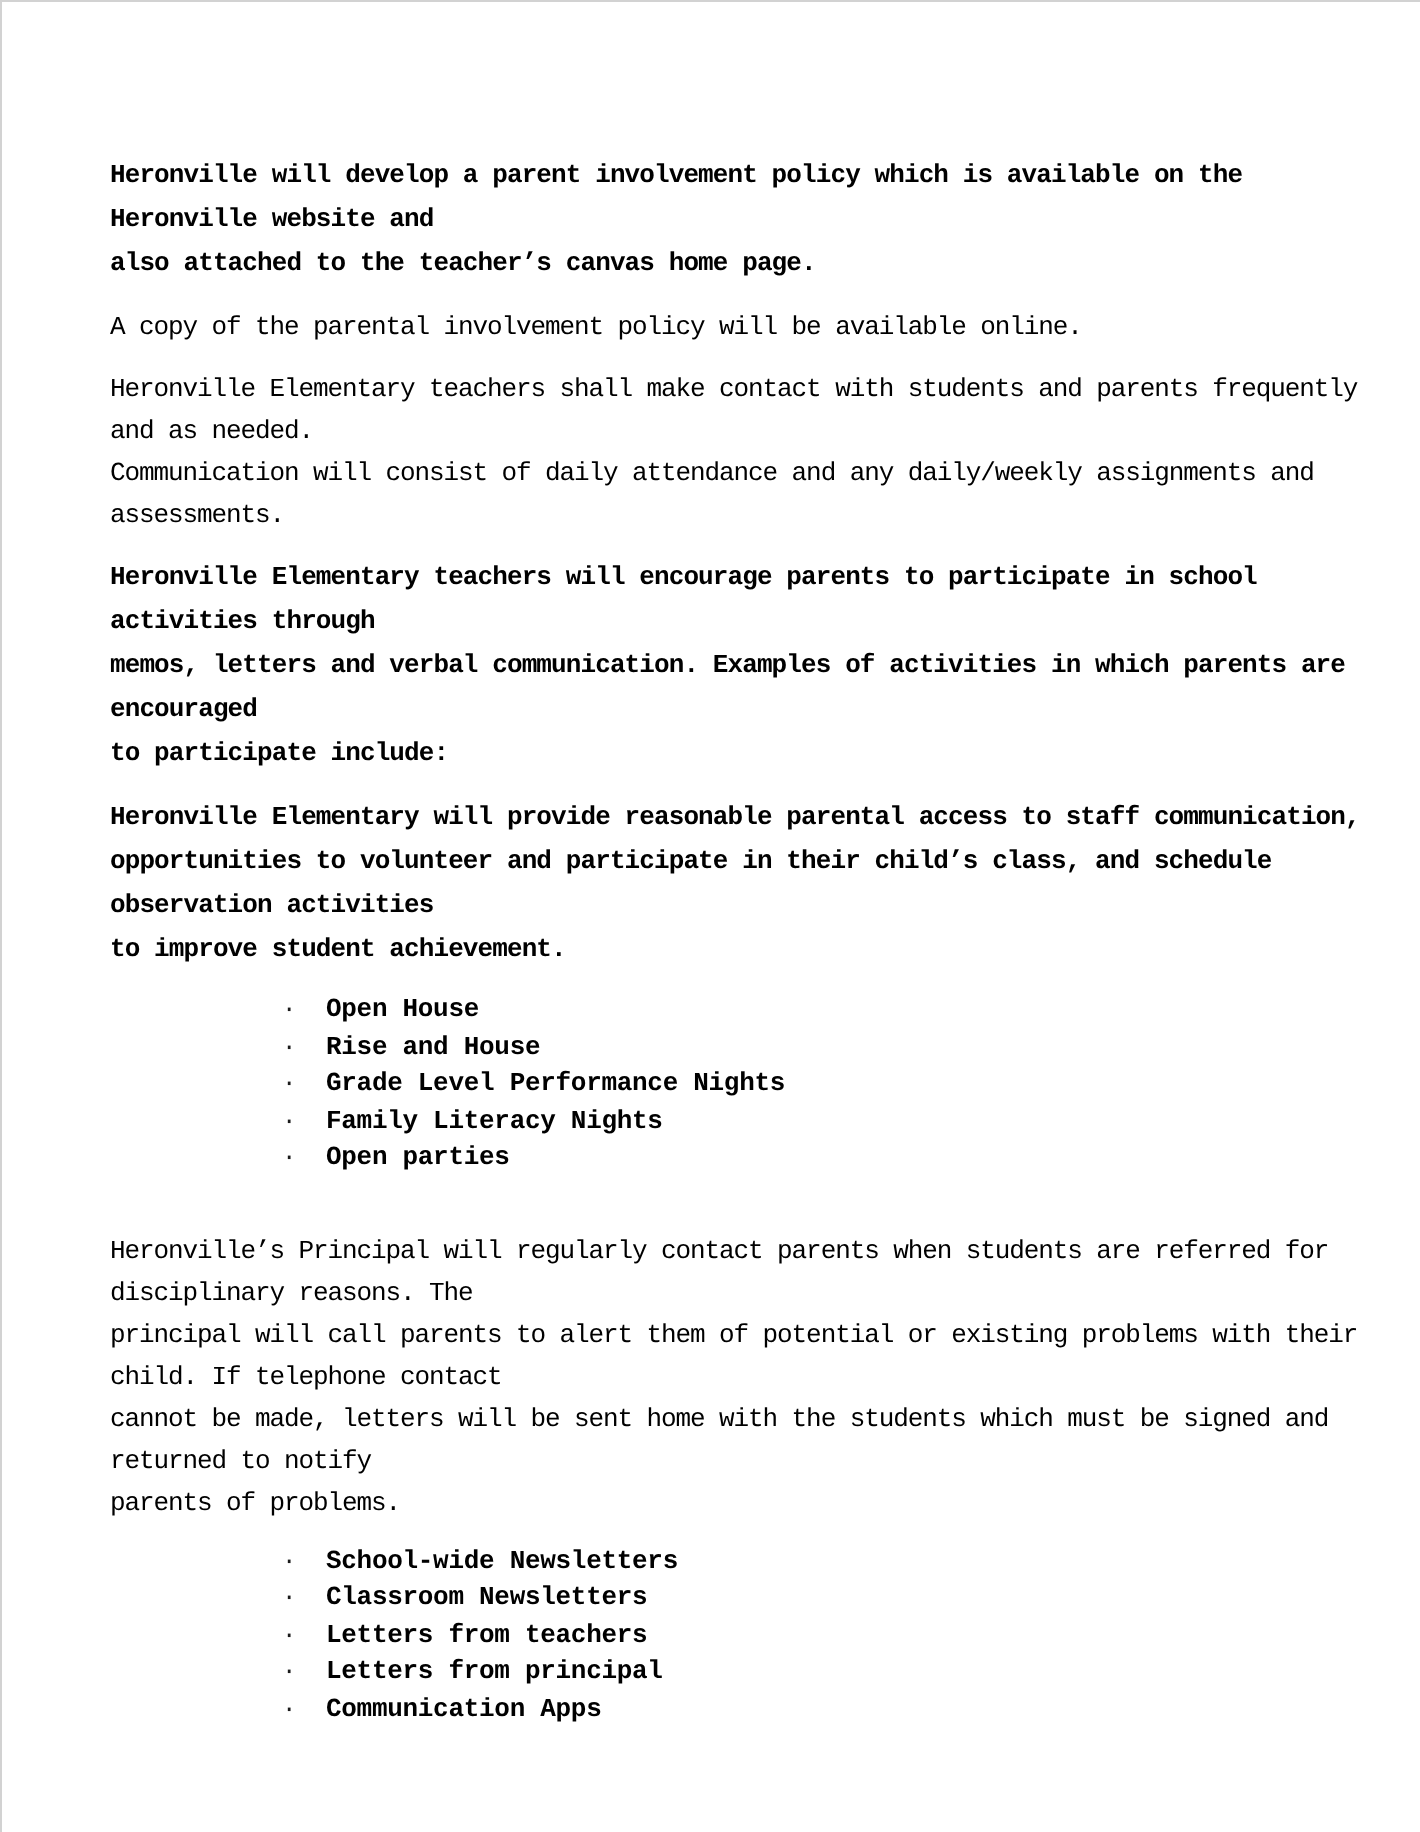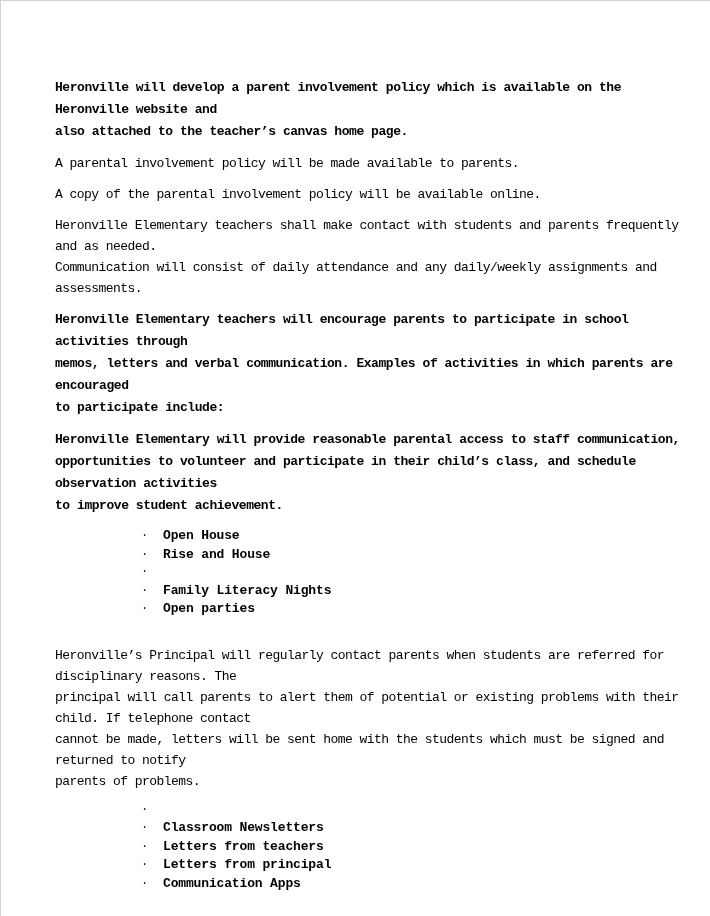--- a/index.html
+++ b/index.html
@@ -59,21 +59,20 @@
   }
 </style>
 </head>
 <body>
 
 <div class="page">
   <div class="content">
 
     <p class="b">Heronville will develop a parent involvement policy which is available on the Heronville website and
 also attached to the teacher’s canvas home page.</p>
-    <p class="r">A parental involvement policy will be made available to parents.</p>
     <p class="r">A copy of the parental involvement policy will be available online.</p>
     <p class="r">Heronville Elementary teachers shall make contact with students and parents frequently and as needed.
 Communication will consist of daily attendance and any daily/weekly assignments and assessments.</p>
     <p class="b">Heronville Elementary teachers will encourage parents to participate in school activities through
 memos, letters and verbal communication. Examples of activities in which parents are encouraged
 to participate include:</p>
     <p class="b">Heronville Elementary will provide reasonable parental access to staff communication,
 opportunities to volunteer and participate in their child’s class, and schedule observation activities
 to improve student achievement.</p>
 
@@ -81,39 +80,41 @@
       <li>
         <span class="dot">·</span>
         <span>Open House</span>
       </li>
       <li>
         <span class="dot">·</span>
         <span>Rise and House</span>
       </li>
       <li>
         <span class="dot">·</span>
+        <span>Grade Level Performance Nights</span>
       </li>
       <li>
         <span class="dot">·</span>
         <span>Family Literacy Nights</span>
       </li>
       <li>
         <span class="dot">·</span>
         <span>Open parties</span>
       </li>
     </ul>
 
     <p class="r">Heronville’s Principal will regularly contact parents when students are referred for disciplinary reasons. The
 principal will call parents to alert them of potential or existing problems with their child. If telephone contact
 cannot be made, letters will be sent home with the students which must be signed and returned to notify
 parents of problems.</p>
 
     <ul class="list">
       <li>
         <span class="dot">·</span>
+        <span>School-wide Newsletters</span>
       </li>
       <li>
         <span class="dot">·</span>
         <span>Classroom Newsletters</span>
       </li>
       <li>
         <span class="dot">·</span>
         <span>Letters from teachers</span>
       </li>
       <li>

